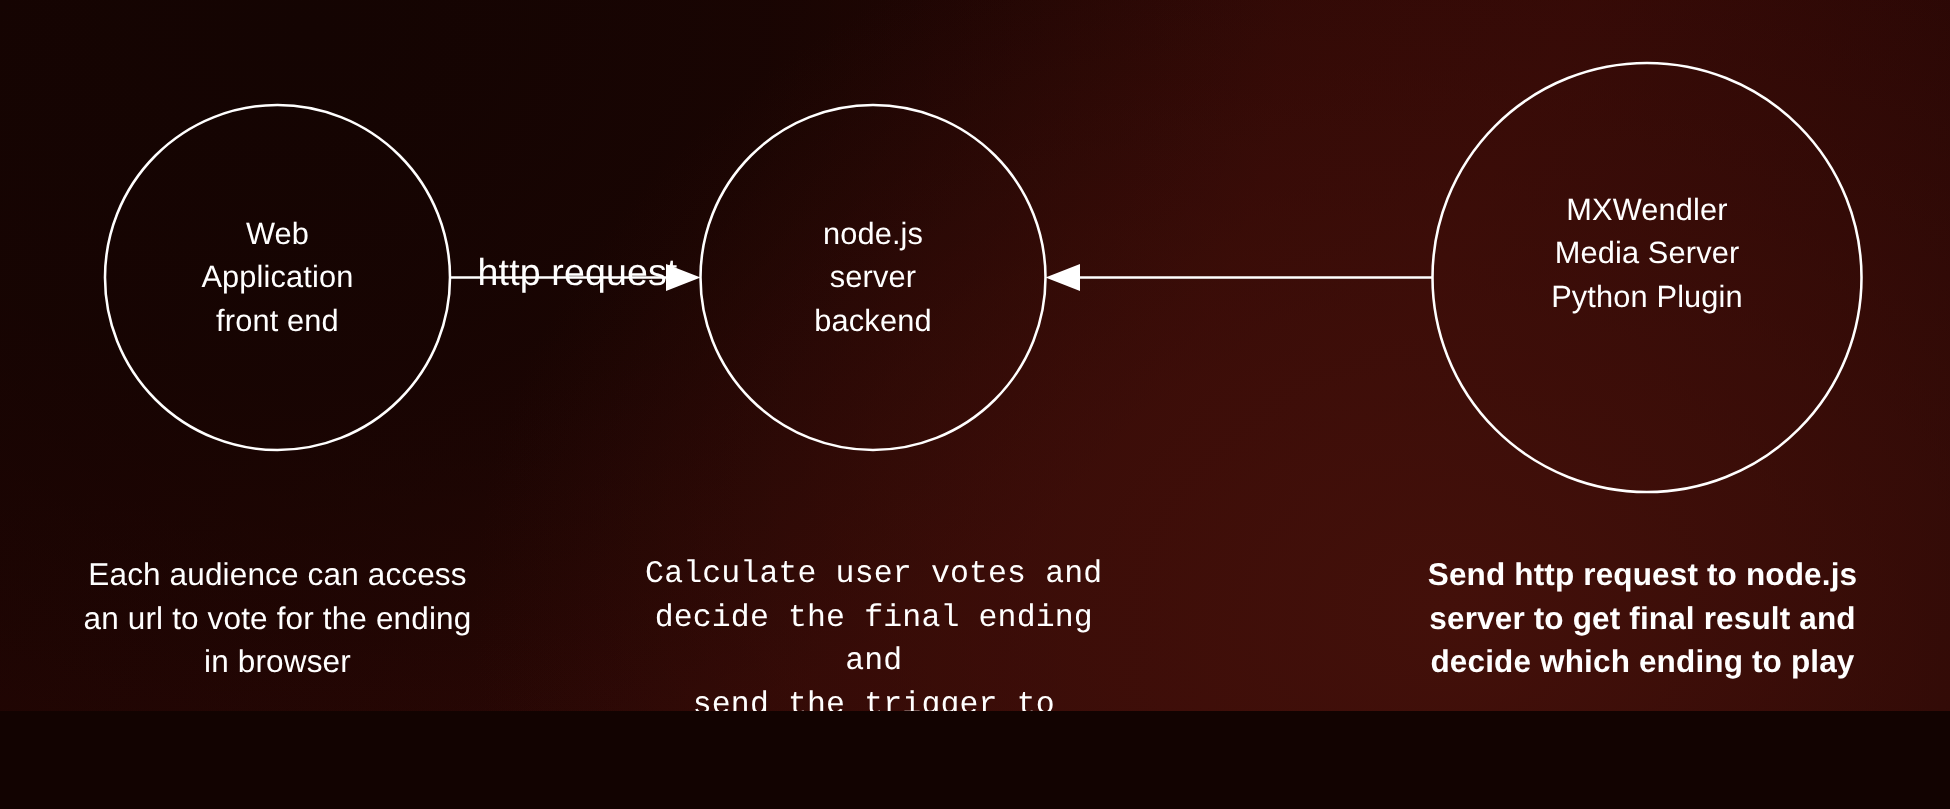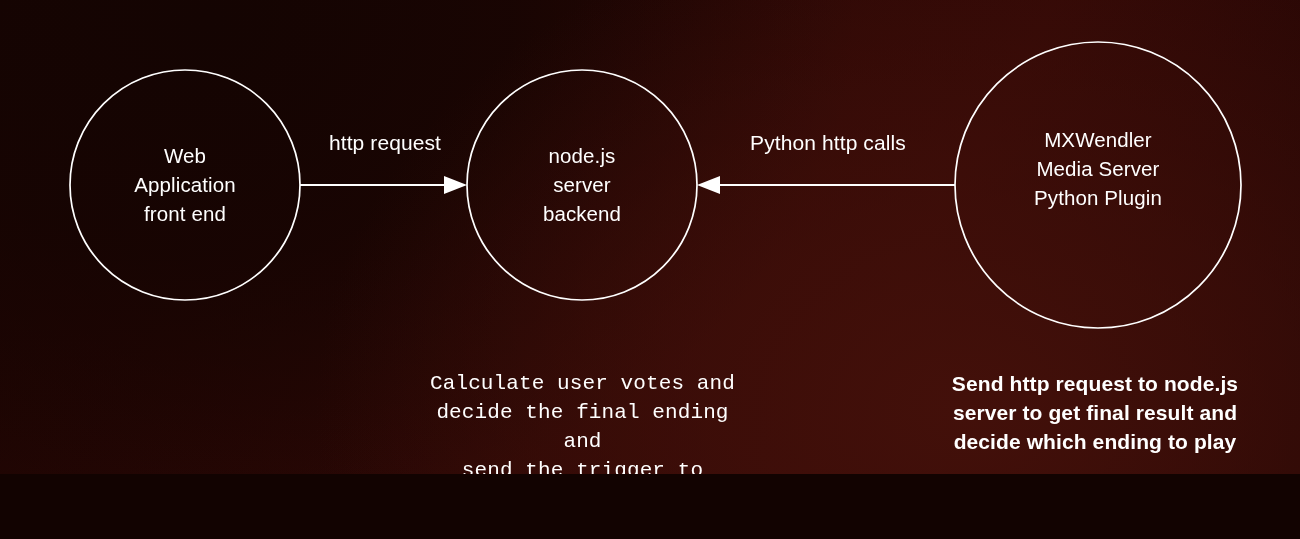--- a/index.html
+++ b/index.html
@@ -44,22 +44,23 @@
     color: #ffffff;
     text-align: center;
     white-space: pre-line;
     line-height: 1.42;
     letter-spacing: 0.1px;
   }
   .node-label {
     font-size: 20.5px;
   }
   .edge-label {
-    font-size: 21px;
+    font-size: 25px;
     white-space: nowrap;
+    margin-top: 37px;
   }
   .caption {
     font-size: 21px;
     line-height: 1.38;
   }
   
   #node-label-0 { left: 70px;  top: 185px; width: 230px; transform: translateY(-50%); }
   #node-label-1 { left: 467px; top: 185px; width: 230px; transform: translateY(-50%); }
   #node-label-2 { left: 955px; top: 169px; width: 286px; transform: translateY(-50%); }
   
@@ -96,22 +97,24 @@
 Application
 front end</div>
   <div class="txt node-label" id="node-label-1">node.js
 server
 backend</div>
   <div class="txt node-label" id="node-label-2">MXWendler
 Media Server
 Python Plugin</div>
 
   <div class="txt edge-label" id="edge-label-0">http request</div>
-  <div class="txt edge-label" id="edge-label-1">Python http calls</div>
 
+  <div class="txt caption" id="caption-0">Each audience can access
+an url to vote for the ending
+in browser</div>
   <div class="txt caption" id="caption-1">Calculate user votes and
 decide the final ending and
 send the trigger to
 TouchDesigner</div>
   <div class="txt caption" id="caption-2">Send http request to node.js
 server to get final result and
 decide which ending to play</div>
 
 </div>
 

